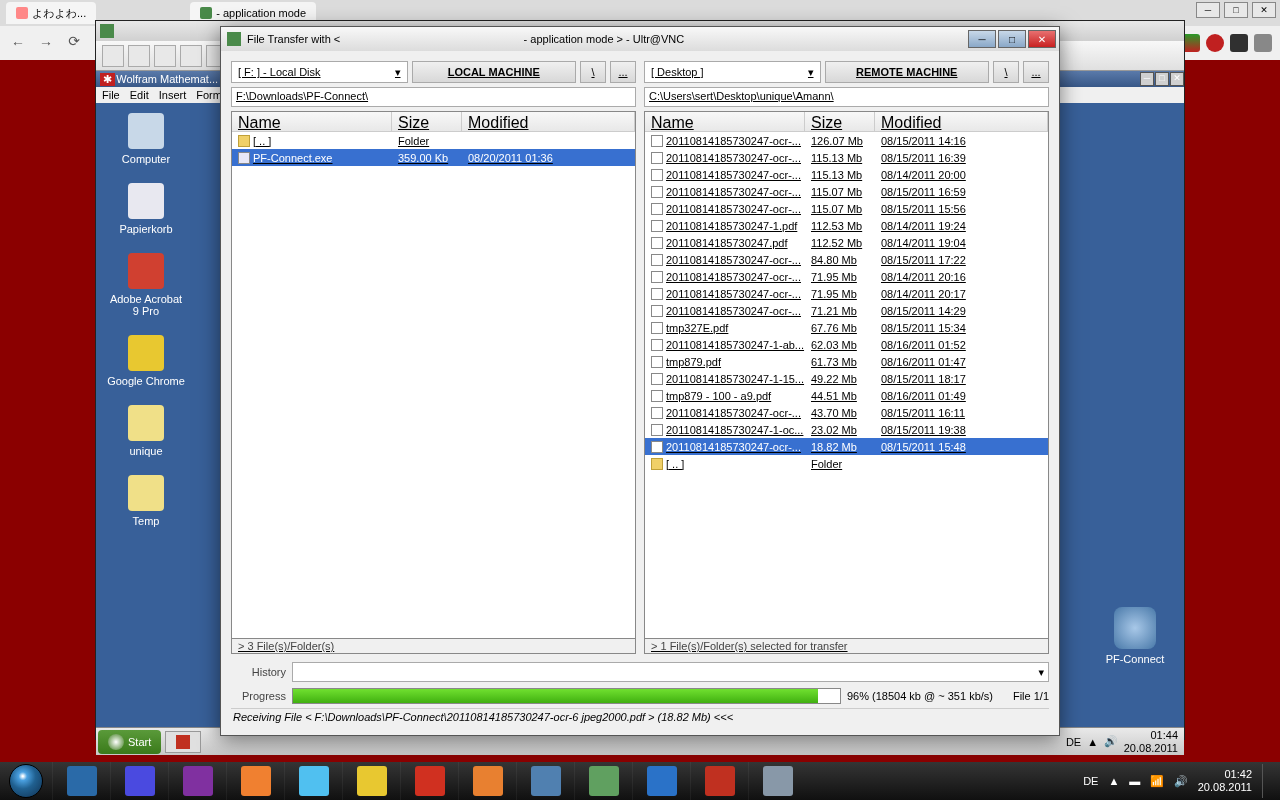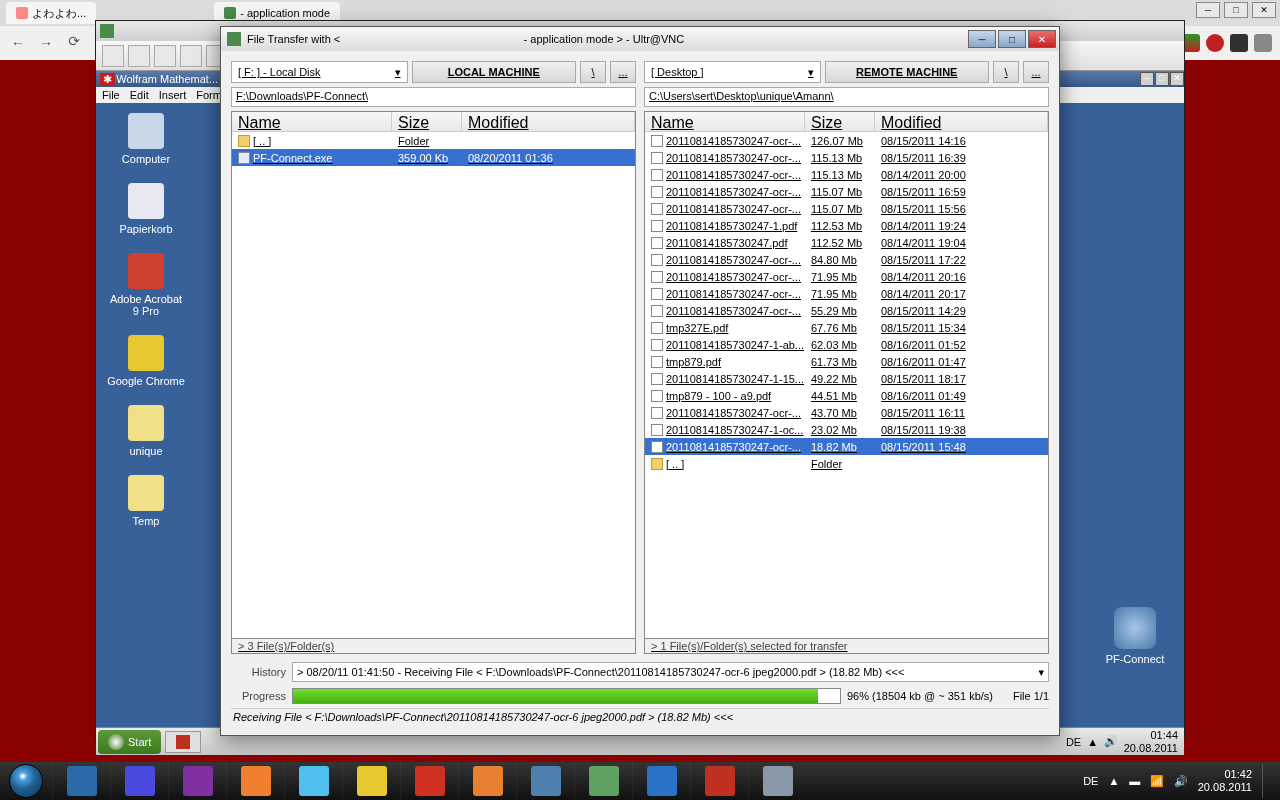--- a/index.html
+++ b/index.html
@@ -99,21 +99,21 @@
 </style>
 </head>
 <body>
 
 <div class="browser-top">
   <div class="tab-bar">
     <div class="browser-tab">
         <span style="width:12px;height:12px;background:#f88;border-radius:2px"></span>
         <span>よわよわ...</span>
       </div>
-    <div class="browser-tab" style="margin-left:116px">
+    <div class="browser-tab" style="margin-left:92px">
         <span style="width:12px;height:12px;background:#4a8a4a;border-radius:2px"></span>
         <span>- application mode</span>
       </div>
     <div class="window-controls">
       <div class="win-btn">─</div>
       <div class="win-btn">□</div>
       <div class="win-btn">✕</div>
     </div>
   </div>
   <div class="nav-bar">
@@ -360,21 +360,21 @@
                   <span>20110814185730247-ocr-...</span>
                 </div>
                 <div class="col-size">71.95 Mb</div>
                 <div class="col-mod">08/14/2011 20:17</div>
               </div>
               <div class="file-row">
                 <div class="col-name">
                   <span class="fi fi-file"></span>
                   <span>20110814185730247-ocr-...</span>
                 </div>
-                <div class="col-size">55.29 Mb</div>
+                <div class="col-size">71.21 Mb</div>
                 <div class="col-mod">08/15/2011 14:29</div>
               </div>
               <div class="file-row">
                 <div class="col-name">
                   <span class="fi fi-file"></span>
                   <span>tmp327E.pdf</span>
                 </div>
                 <div class="col-size">67.76 Mb</div>
                 <div class="col-mod">08/15/2011 15:34</div>
               </div>
@@ -444,21 +444,20 @@
               </div>
             </div>
         </div>
         <div class="panel-footer">&gt;  1 File(s)/Folder(s) selected for transfer</div>
       </div>
     </div>
     <div class="bottom-area">
       <div class="hist-row">
         <div class="hist-label">History</div>
         <div class="hist-drop">
-            <span style="overflow:hidden;white-space:nowrap">&gt;  08/20/11 01:41:50 - Receiving File &lt; F:\Downloads\PF-Connect\20110814185730247-ocr-6 jpeg2000.pdf &gt; (18.82 Mb) &lt;&lt;&lt;</span>
             <span style="margin-left:auto">▾</span>
           </div>
       </div>
       <div class="prog-row">
         <div class="hist-label">Progress</div>
         <div class="prog-bar">
             <div class="prog-fill" id="prog-fill" style="width: 96%;"></div>
           </div>
         <div class="prog-text">96% (18504 kb @ ~ 351 kb/s)</div>
         <div class="file-x">File 1/1</div>

